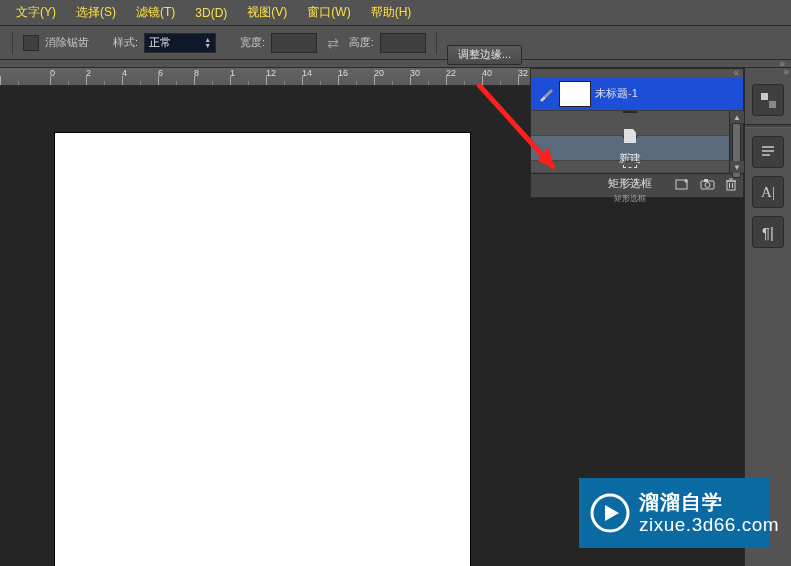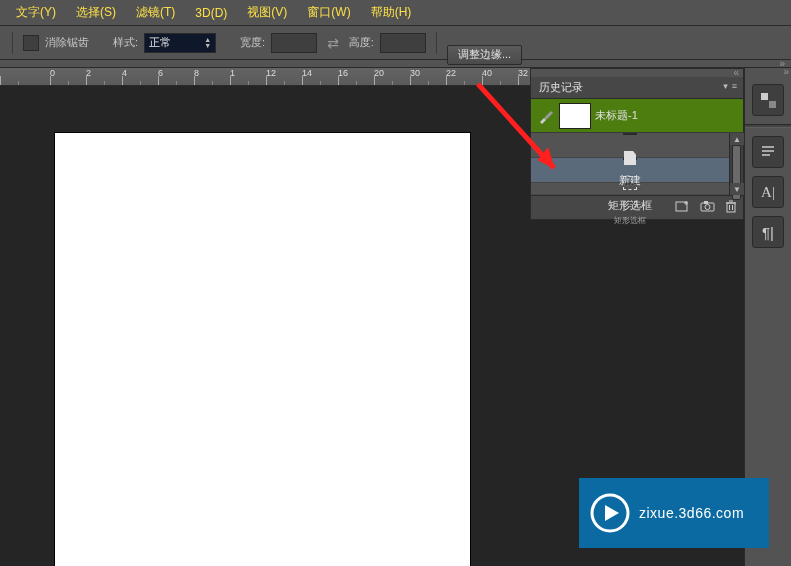--- a/index.html
+++ b/index.html
@@ -39,21 +39,21 @@
     .rightdock .dockbtn { width:32px; height:32px; margin:8px auto; background:#3f3f3f; border:1px solid #2a2a2a; border-radius:3px; display:flex; align-items:center; justify-content:center; color:#ccc; font-size:15px; }
     .rightdock .divider { height:4px; background:#434343; border-top:1px solid #2a2a2a; border-bottom:1px solid #5f5f5f; margin:4px 0; }
 
     
     .history-panel { position:absolute; right:47px; top:0; width:214px; background:#535353; border:1px solid #2a2a2a; font-size:11px; color:#e0e0e0; z-index:10; }
     .history-panel .hp-tabbar { height:8px; background:#535353; display:flex; justify-content:flex-end;}
     .history-panel .hp-tabbar .ar { color:#999; font-size:10px; padding-right:4px; line-height:8px;}
     .history-panel .hp-title { height:22px; background:#474747; display:flex; align-items:center; padding:0 8px; border-bottom:1px solid #2a2a2a; position:relative;}
     .history-panel .hp-title .menu { position:absolute; right:6px; top:4px; display:flex; gap:4px; align-items:center;}
     .history-panel .hp-title .menu span { color:#bbb; font-size:9px; }
-    .hp-snap-row { height:34px; background:#4d7c0f; display:flex; align-items:center; padding:2px 6px; border-bottom:1px solid #3a3a3a; gap:4px; }
+    .hp-snap-row { height:34px; background:#1d4ed8; display:flex; align-items:center; padding:2px 6px; border-bottom:1px solid #3a3a3a; gap:4px; }
     .hp-snap-row .brush-ic { width:18px; height:18px; display:flex; align-items:center; justify-content:center; }
     .hp-snap-row .thumb { width:32px; height:26px; background:#fff; border:1px solid #222; }
     .hp-body { position:relative; }
     .hp-list { background:#535353; }
     .hp-item { height:25px; display:flex; align-items:center; padding:0 6px; border-bottom:1px solid #444; gap:8px;flex-direction:column;}
     .hp-item.sel { background:#5a6a7a; }
     .hp-item .well { width:14px; height:14px; background:#3f3f3f; border:1px solid #2a2a2a; }
     .hp-item .ic { width:16px; height:16px; display:flex; align-items:center; justify-content:center; color:#ddd; font-size:12px;}
     .hp-item.trunc { height:12px; opacity:.6; }
     .hp-item.trunc .well { height:8px; }
@@ -67,21 +67,21 @@
 
     
     .red-arrow { position:absolute; z-index:20; pointer-events:none; }
     .red-arrow svg line, .red-arrow svg polygon { stroke:#ff1f1f; fill:#ff1f1f; }
 
     
     .watermark { position:absolute; right:22px; bottom:18px; width:190px; height:70px; background:#0a6aa1; display:flex; align-items:center; padding:6px 10px; gap:8px; z-index:30; }
     .watermark .logo { width:42px; height:42px; display:flex; align-items:center; justify-content:center; }
     .watermark .txt { color:#fff; display:flex; flex-direction:column; line-height:1.2;}
     .watermark .txt .main { font-size:20px; font-weight:bold; letter-spacing:1px;}
-    .watermark .txt .sub { font-size:14px; font-family: Arial; letter-spacing:.5px;}
+    .watermark .txt .sub { font-size:19px; font-family: Arial; letter-spacing:.5px;}
 
     
     .marq-ic { width:14px; height:14px; position:relative; }
     .marq-ic:before { content:''; position:absolute; inset:0; border:1px dashed #ddd; }
     .file-ic { width:12px; height:14px; background:#e0e0e0; position:relative; clip-path: polygon(0 0, 75% 0, 100% 25%, 100% 100%, 0 100%);}
   </style>
 </head>
 <body>
 
 <div class="menubar">
@@ -193,27 +193,20 @@
         </svg>
     </div>
     <div class="dockbtn" style="font-family:serif;">A|</div>
     <div class="dockbtn">¶|</div>
   </div>
 
   <div class="history-panel">
     <div class="hp-tabbar">
         <span class="ar">«</span>
       </div>
-    <div class="hp-title">
-      <span>历史记录</span>
-      <span class="menu">
-        <span>▾</span>
-        <span>≡</span>
-      </span>
-    </div>
     <div class="hp-snap-row">
       <div class="brush-ic">
         <svg width="18" height="18" viewBox="0 0 18 18">
             <path d="M3 15 L7 11 L9 13 L5 17 Z" fill="#ccc"></path>
             <path d="M7 11 L14 4 L16 6 L9 13 Z" fill="#999"></path>
           </svg>
       </div>
       <div class="thumb"></div>
       <span>未标题-1</span>
     </div>
@@ -285,17 +278,18 @@
   </div>
 
   <div class="watermark">
     <div class="logo">
       <svg width="42" height="42" viewBox="0 0 42 42">
         <circle cx="21" cy="21" r="18" fill="none" stroke="#fff" stroke-width="3"></circle>
         <polygon points="16,13 30,21 16,29" fill="#fff"></polygon>
       </svg>
     </div>
     <div class="txt">
+      <span class="main">溜溜自学</span>
       <span class="sub">zixue.3d66.com</span>
     </div>
   </div>
 
 </div>
 
 </body></html>

